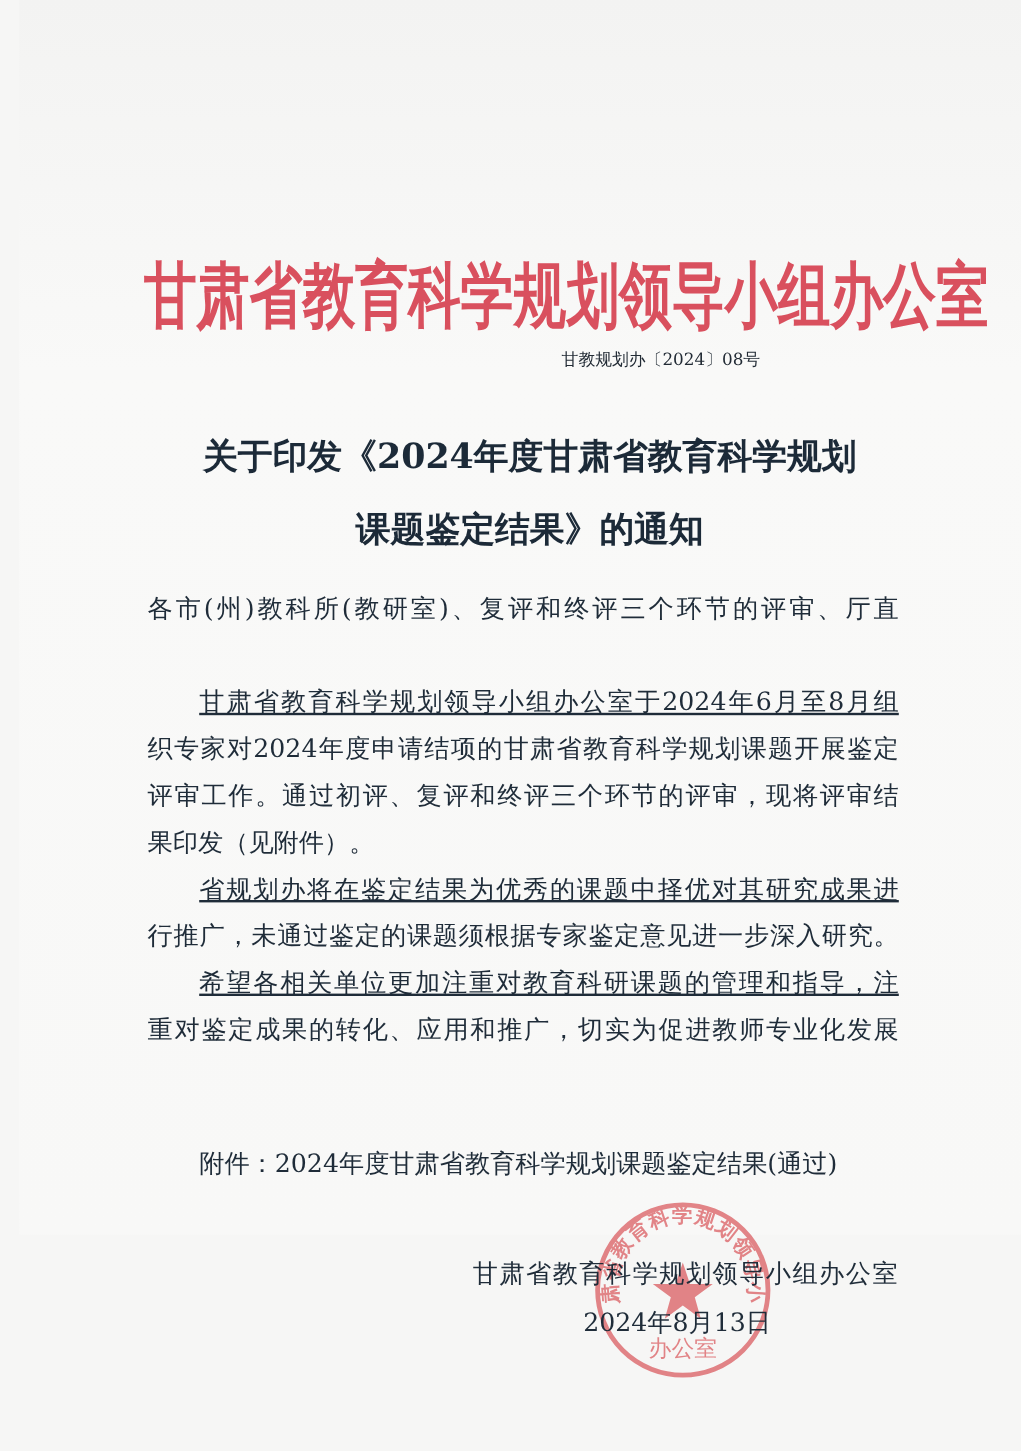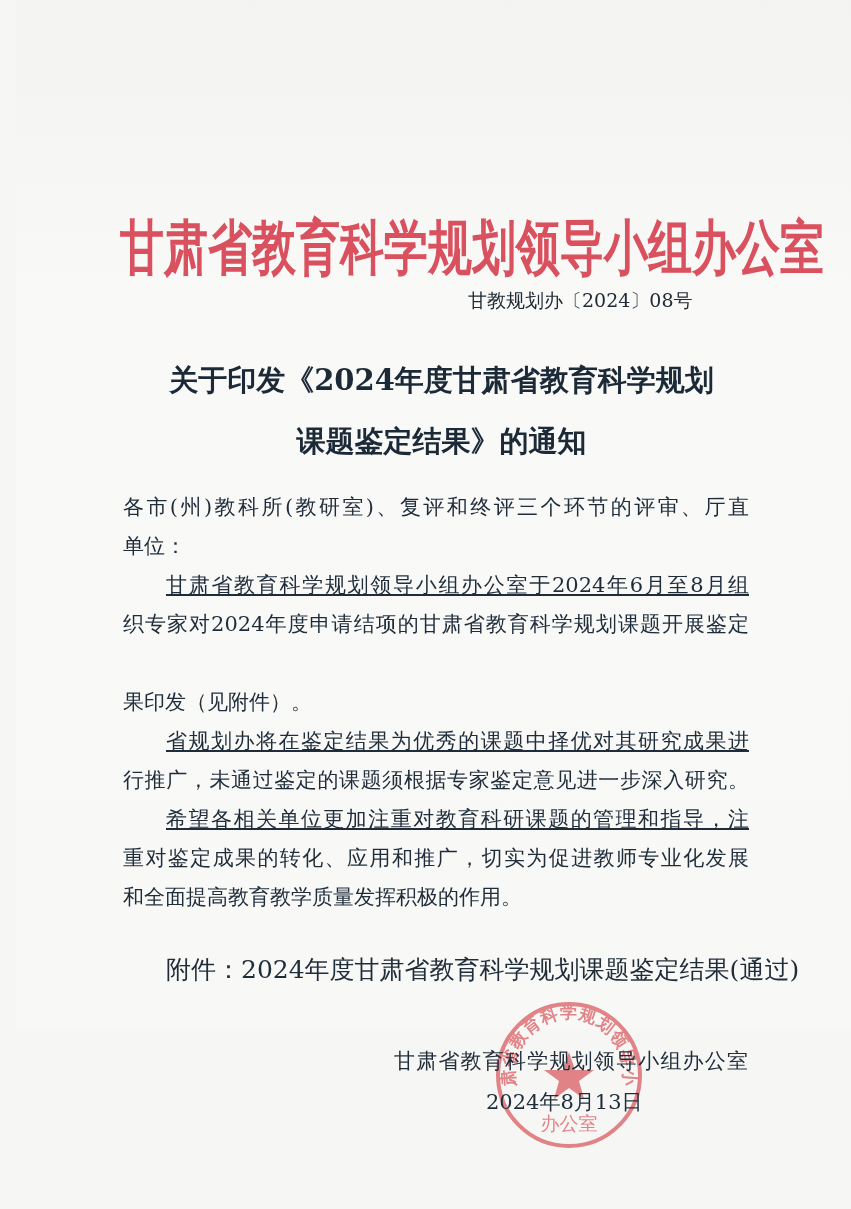--- a/index.html
+++ b/index.html
@@ -34,21 +34,21 @@
     line-height: 68px;
     letter-spacing: 0px;
     white-space: nowrap;
     transform: scaleY(1.35);
     transform-origin: left center;
   }
   .doc-number {
     position: absolute;
     left: 452px;
     top: 286px;
-    font-size: 19px;
+    font-size: 14px;
     line-height: 28px;
     color: #222b35;
     white-space: nowrap;
   }
   .notice-title {
     position: absolute;
     left: 0;
     width: 851px;
     text-align: center;
     font-weight: bold;
@@ -69,21 +69,21 @@
     white-space: nowrap;
     text-align: justify;
     text-align-last: justify;
   }
   .line.last { text-align-last: left; }
   .line.indent { left: 150px; width: 583px; text-decoration: underline; }
   .attachment {
     position: absolute;
     left: 150px;
     top: 955px;
-    font-size: 25px;
+    font-size: 21px;
     line-height: 30px;
     color: #1f2c39;
     white-space: nowrap;
   }
   .sign-org {
     position: absolute;
     left: 378px;
     width: 354px;
     top: 1046px;
     font-size: 21px;
@@ -120,32 +120,31 @@
 <div class="page">
 
   <div class="header-title">甘肃省教育科学规划领导小组办公室</div>
 
   <div class="doc-number">甘教规划办〔2024〕08号</div>
 
   <div class="notice-title l1">关于印发《2024年度甘肃省教育科学规划</div>
   <div class="notice-title l2">课题鉴定结果》的通知</div>
 
   <div class="line" style="top:492px">各市(州)教科所(教研室)、复评和终评三个环节的评审、厅直</div>
-  <div class="line last" style="top:531px">单位：</div>
 
   <div class="line indent" style="top:570px">甘肃省教育科学规划领导小组办公室于2024年6月至8月组</div>
   <div class="line" style="top:609px">织专家对2024年度申请结项的甘肃省教育科学规划课题开展鉴定</div>
+  <div class="line" style="top:648px">评审工作。通过初评、复评和终评三个环节的评审，现将评审结</div>
   <div class="line indent" style="top:726px">省规划办将在鉴定结果为优秀的课题中择优对其研究成果进</div>
 
   <div class="line last" style="top:687px">果印发（见附件）。</div>
   <div class="line" style="top:765px">行推广，未通过鉴定的课题须根据专家鉴定意见进一步深入研究。</div>
 
   <div class="line" style="top:843px">重对鉴定成果的转化、应用和推广，切实为促进教师专业化发展</div>
   <div class="line indent" style="top:804px">希望各相关单位更加注重对教育科研课题的管理和指导，注</div>
-  <div class="line last" style="top:882px">和全面提高教育教学质量发挥积极的作用。</div>
 
   <div class="attachment">附件：2024年度甘肃省教育科学规划课题鉴定结果(通过)</div>
 
   <svg class="seal" viewBox="0 0 150 150" xmlns="http://www.w3.org/2000/svg">
     <defs>
       <path id="sealArc" d="M 22 88 A 55 55 0 1 1 128 88"></path>
     </defs>
     <circle cx="75" cy="75" r="71" fill="none" stroke="#dc6468" stroke-width="4"></circle>
     <text font-size="17" fill="#dc6468" font-family="DejaVu Sans, sans-serif" font-weight="bold" letter-spacing="1">
       <textPath href="#sealArc" startOffset="50%" text-anchor="middle">甘肃省教育科学规划领导小组</textPath>

